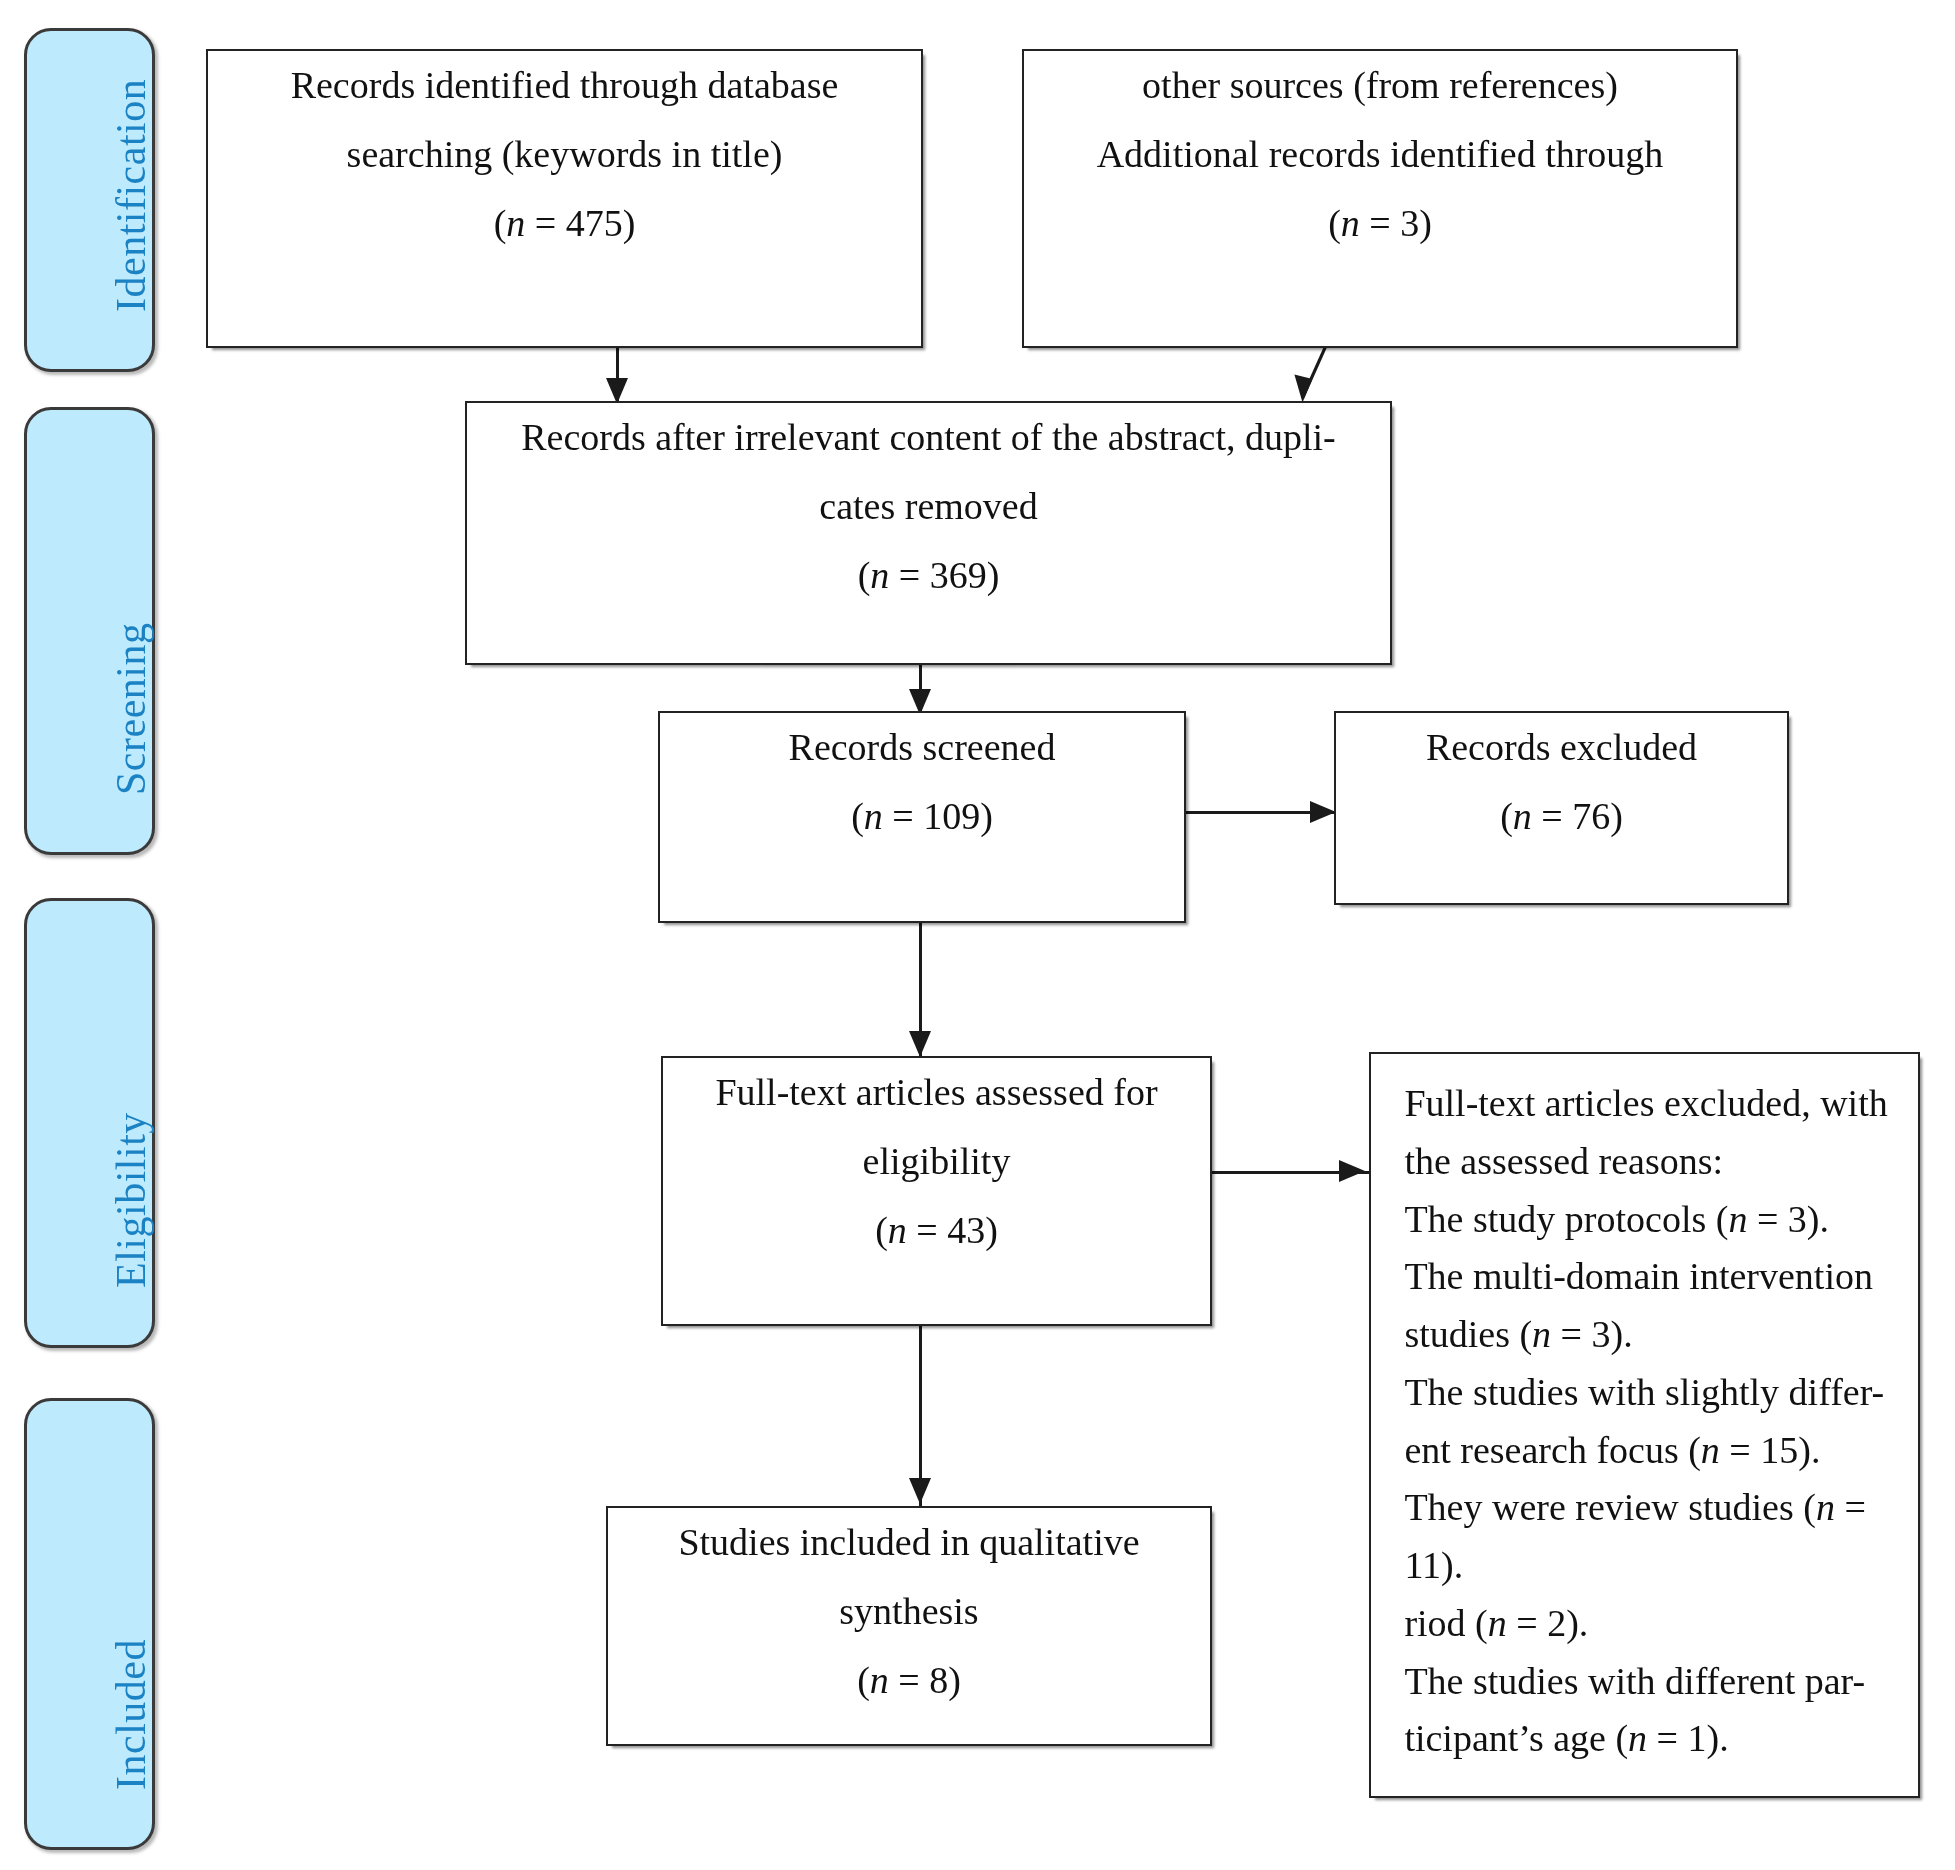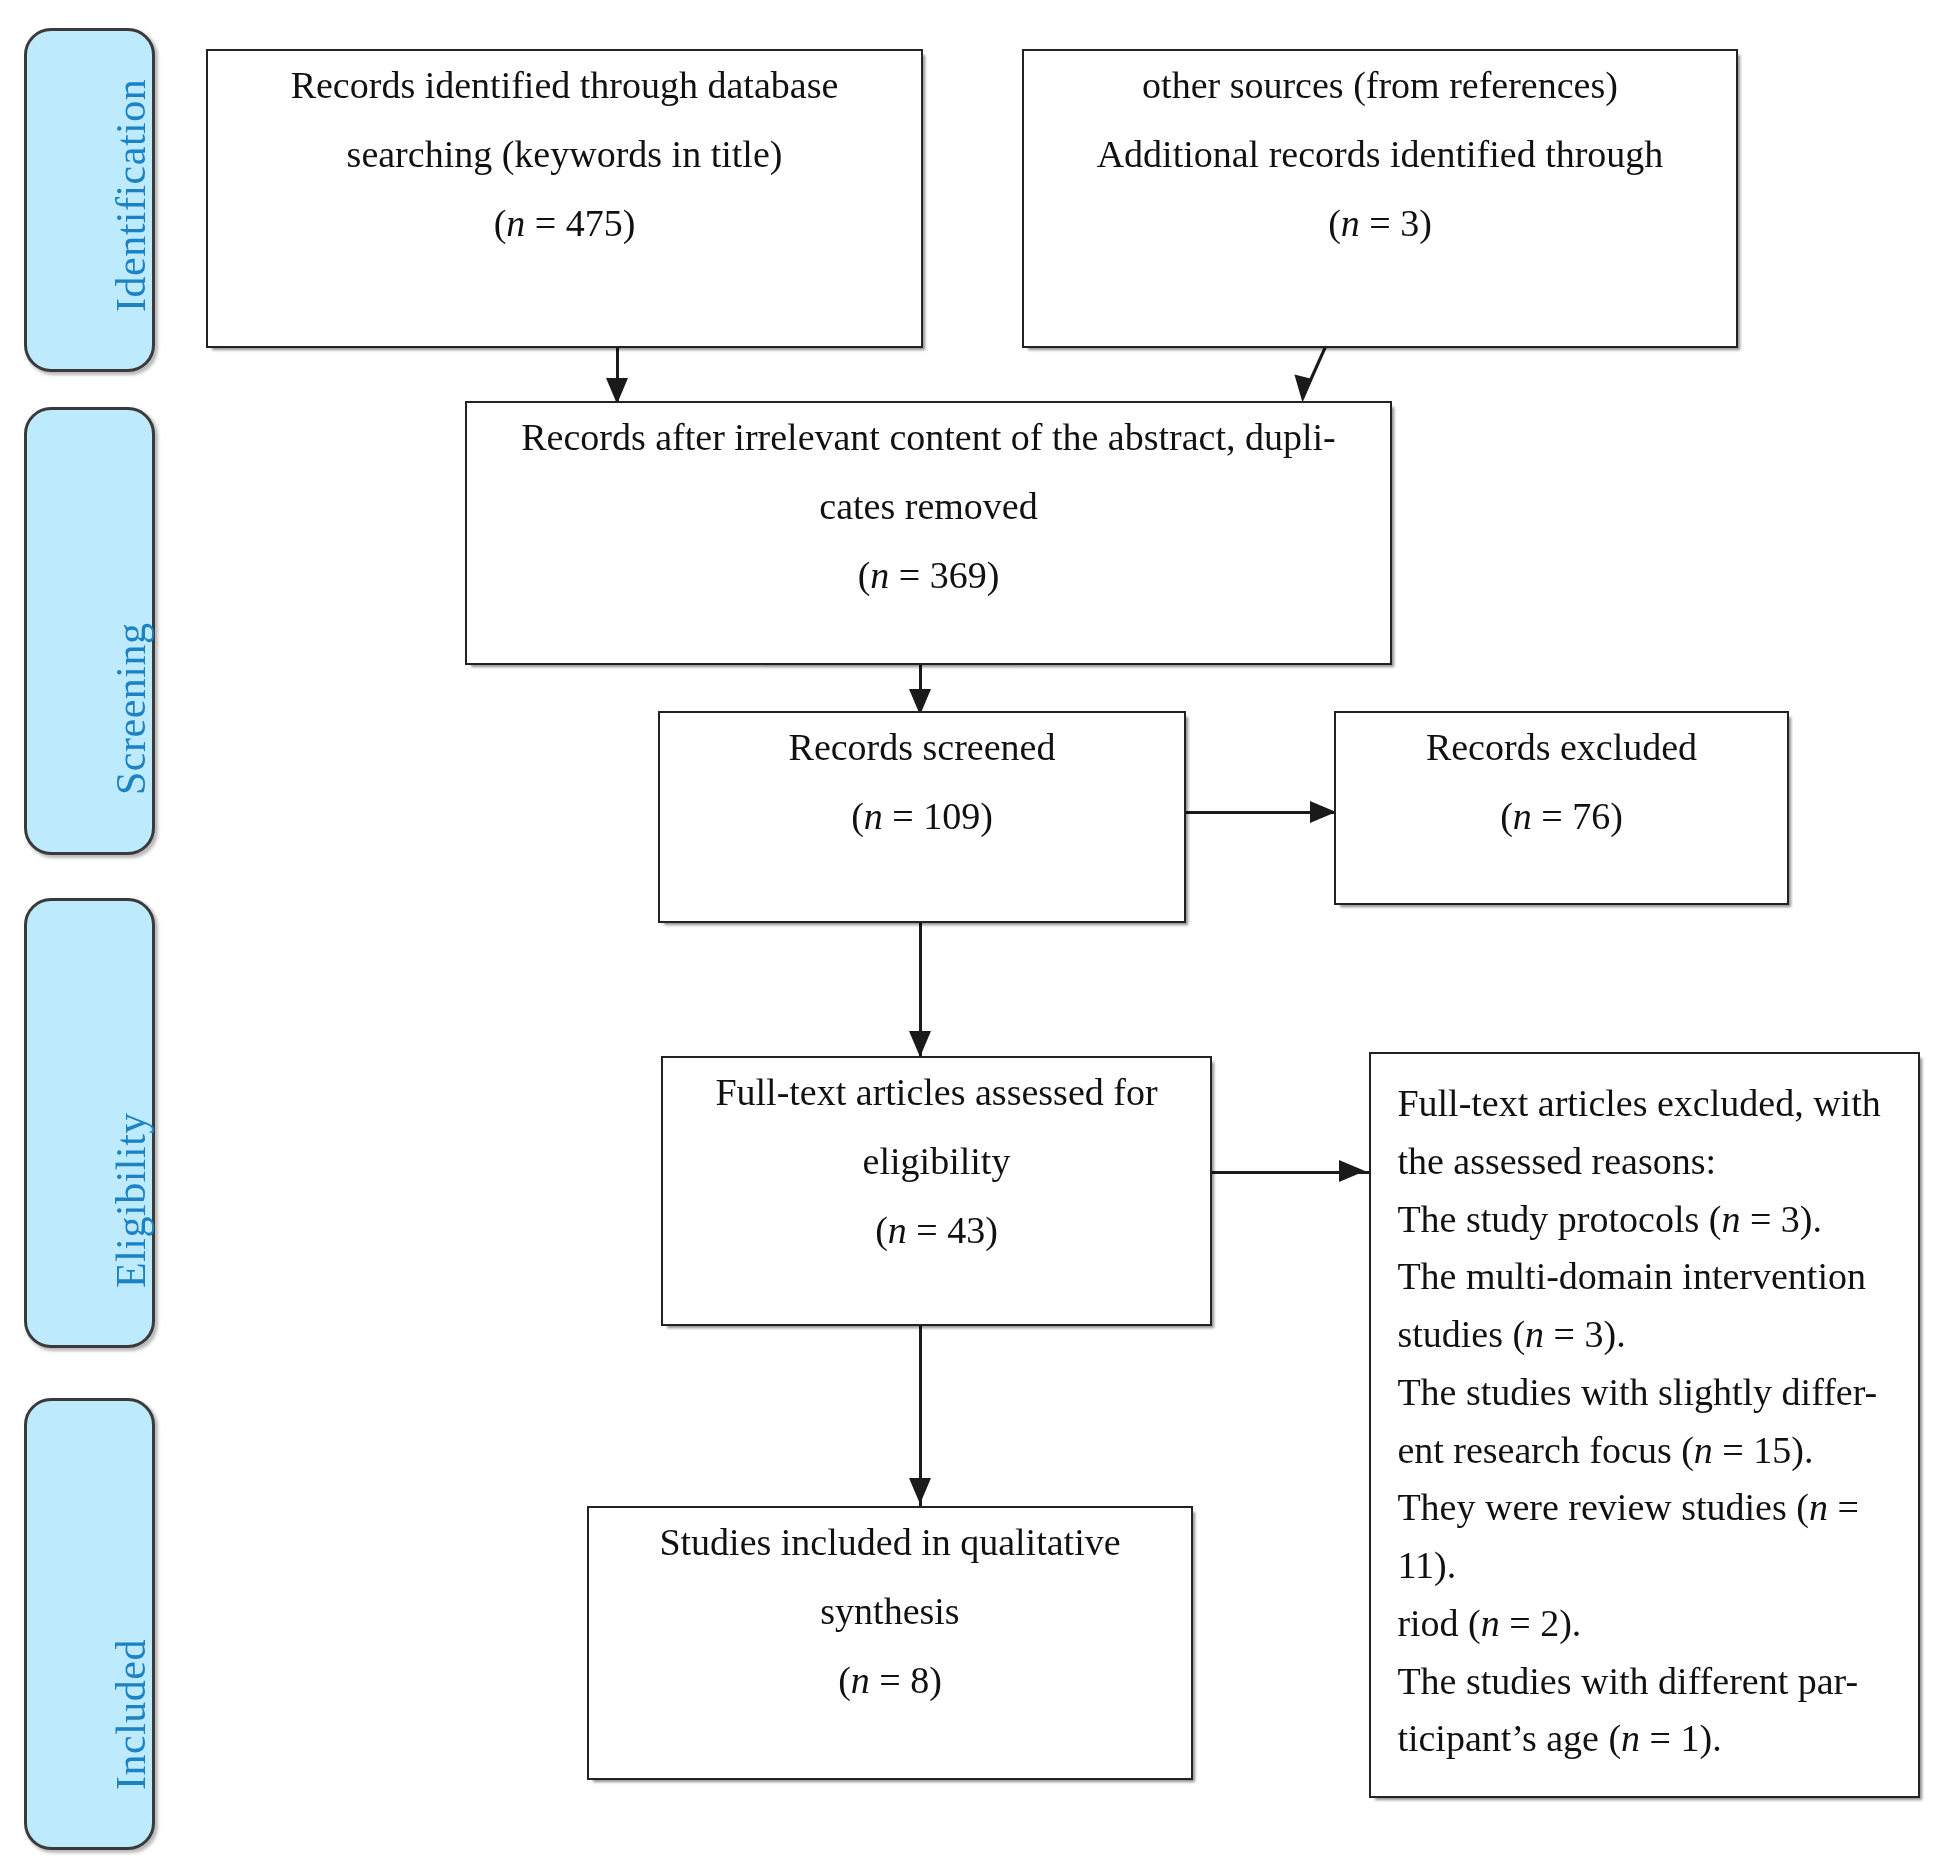--- a/index.html
+++ b/index.html
@@ -61,21 +61,21 @@
   .flow-box.box-reasons {
     justify-content: flex-start;
     align-items: flex-start;
     padding: 21px 11.8px 0 15.4px;
     text-align: left;
   }
   .box-reasons .rl {
     display: block;
     text-align: center;
     white-space: nowrap;
-    margin: 0 0 0 11px;
+    margin: 0 0 0 18px;
     line-height: 1.52;
   }
   .ital { font-style: italic; }
 
   
   .vline {
     position: absolute;
     width: 2.7px;
     background: #1a1a1a;
   }
@@ -192,20 +192,20 @@
     <span class="rl"><span>studies (</span><span class="ital">n</span><span> = 3).</span></span>
     <span class="rl"><span>The studies with slightly differ-</span><span class="ital"></span><span></span></span>
     <span class="rl"><span>ent research focus (</span><span class="ital">n</span><span> = 15).</span></span>
     <span class="rl"><span>They were review studies (</span><span class="ital">n</span><span> =</span></span>
     <span class="rl"><span>11).</span><span class="ital"></span><span></span></span>
     <span class="rl"><span>riod (</span><span class="ital">n</span><span> = 2).</span></span>
     <span class="rl"><span>The studies with different par-</span><span class="ital"></span><span></span></span>
     <span class="rl"><span>ticipant’s age (</span><span class="ital">n</span><span> = 1).</span></span>
   </div>
 
-  <div class="flow-box" style="left:587px; top:1506px; width:606px; height:274px;">
+  <div class="flow-box" style="left:606px; top:1506px; width:606px; height:240px;">
     <span class="ln">Studies included in qualitative</span>
     <span class="ln">synthesis</span>
     <span class="ln"><span>(</span><span class="ital">n</span><span> = 8)</span></span>
   </div>
 
 </div>
 
 
 </body></html>

